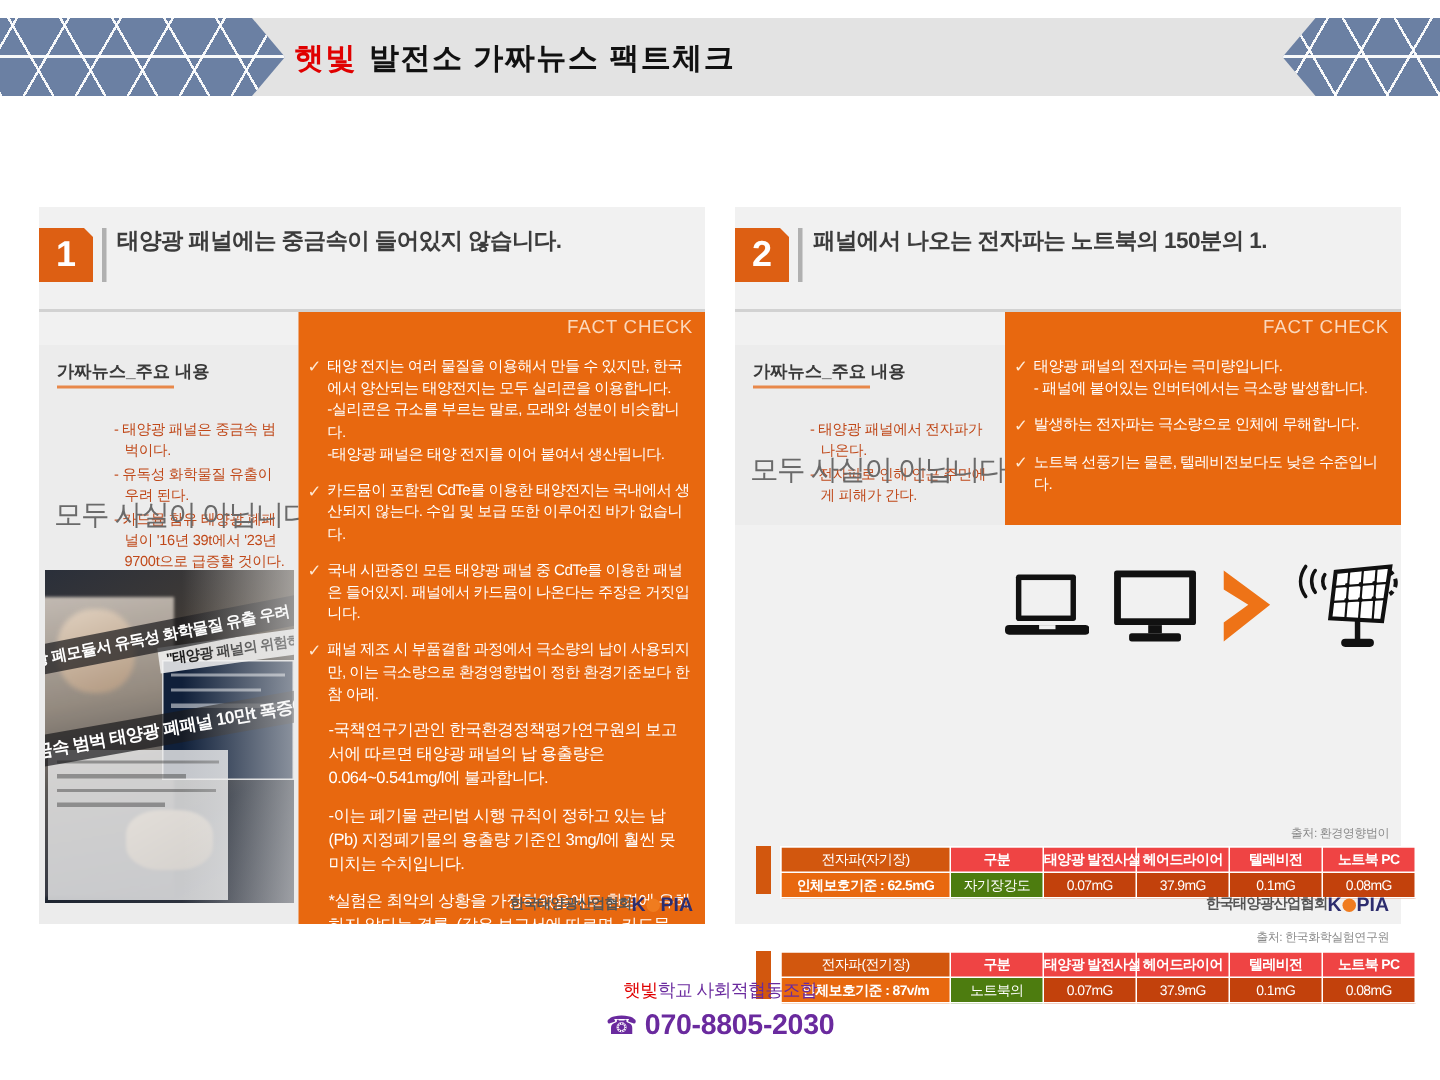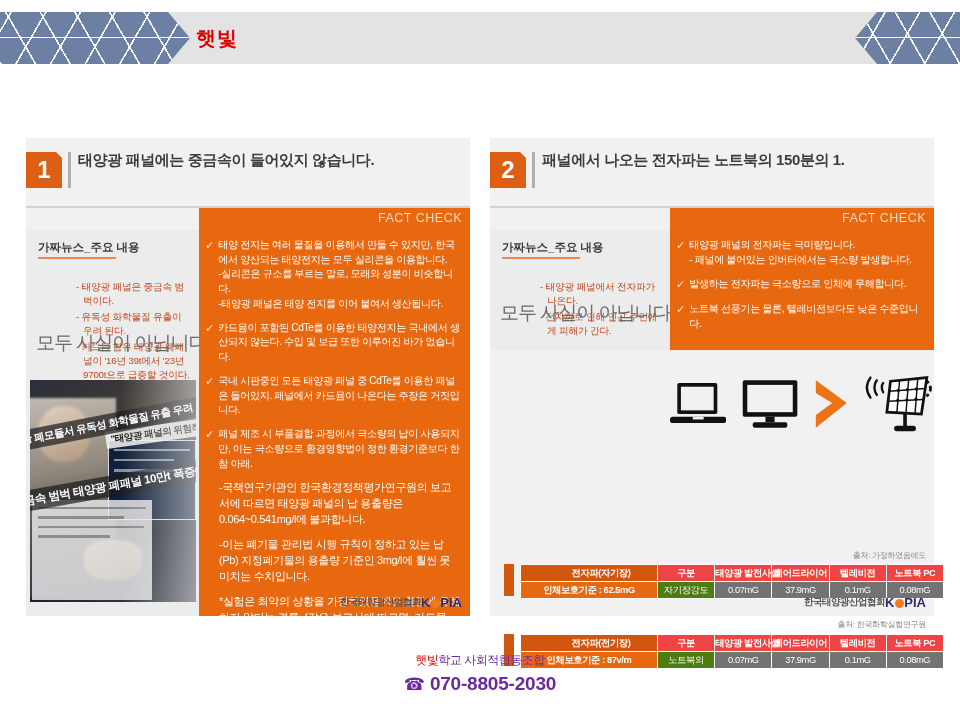--- a/index.html
+++ b/index.html
@@ -111,24 +111,24 @@
 
   
   .tbl-wrap{position:absolute;left:14px;right:6px;}
   .tbl1{top:334px;}
   .tbl2{top:404px;}
   .tbl-tab{position:absolute;left:0;top:0;width:10px;height:32px;background:#d2570e;}
   table.emf{border-collapse:collapse;width:100%;margin-left:16px;table-layout:fixed;}
   table.emf th,table.emf td{
     border:1.2px solid #ffffff;text-align:center;color:#ffffff;
     font-size:9.3px;letter-spacing:-.4px;height:16px;padding:0;white-space:nowrap;}
-  table.emf th.lbl{background:#d2570e;width:112px;font-weight:bold;padding-left:24px;}
+  table.emf th.lbl{background:#d2570e;width:112px;font-weight:normal;}
   table.emf th.hd{background:#ef4444;}
   table.emf td.lbl2{background:#e8680f;font-weight:bold;}
-  table.emf td.dv{background:#737373;}
+  table.emf td.dv{background:#c2410c;}
   table.emf td.dv0{background:#4d7c0f;}
 
   
   .kopia{position:absolute;right:8px;bottom:6px;font-size:9.5px;color:#555;font-weight:bold;
     letter-spacing:-.5px;display:flex;align-items:center;}
   .kopia .k{color:#2d2d6e;font-size:13px;font-weight:bold;letter-spacing:0;}
   .kopia .o{display:inline-block;width:9px;height:9px;border-radius:50%;background:#f07c1f;margin:0 .5px;
     position:relative;top:1px;}
 
   
@@ -147,20 +147,21 @@
         <div class="lattice"></div>
       </div>
   </div>
   <div class="hex-right">
     <div class="hexfill">
         <div class="lattice"></div>
       </div>
   </div>
   <div class="header-title">
     <span class="ht-red">햇빛</span>
+    <span>발전소 가짜뉴스 팩트체크</span>
   </div>
 </div>
 
 <div class="card card-left">
 
   <div class="card-head">
     <div class="num-badge">1</div>
     <div class="head-bar"></div>
     <div class="head-text">태양광 패널에는 중금속이 들어있지 않습니다.</div>
     <div class="head-rule"></div>
@@ -323,21 +324,21 @@
             <circle cx="36" cy="29" r="1.8"></circle>
               <circle cx="46" cy="28.4" r="1.8"></circle>
               <circle cx="56" cy="27.6" r="1.8"></circle>
           </g>
         </g>
         <rect x="42" y="44" width="4" height="14" fill="#111"></rect>
         <rect x="32" y="57" width="24" height="6" rx="3" fill="#111"></rect>
       </svg>
     </div>
 
-    <div class="src-note src1">출처: 가정하였음에도</div>
+    <div class="src-note src1">출처: 환경영향법이</div>
     <div class="src-note src2">출처: 한국화학실험연구원</div>
 
     <div class="tbl-wrap tbl1">
       <div class="tbl-tab"></div>
       <table class="emf">
         <tbody>
             <tr>
           <th class="lbl">전자파(자기장)</th>
           <th class="hd">구분</th>
           <th class="hd">태양광 발전사설</th>

